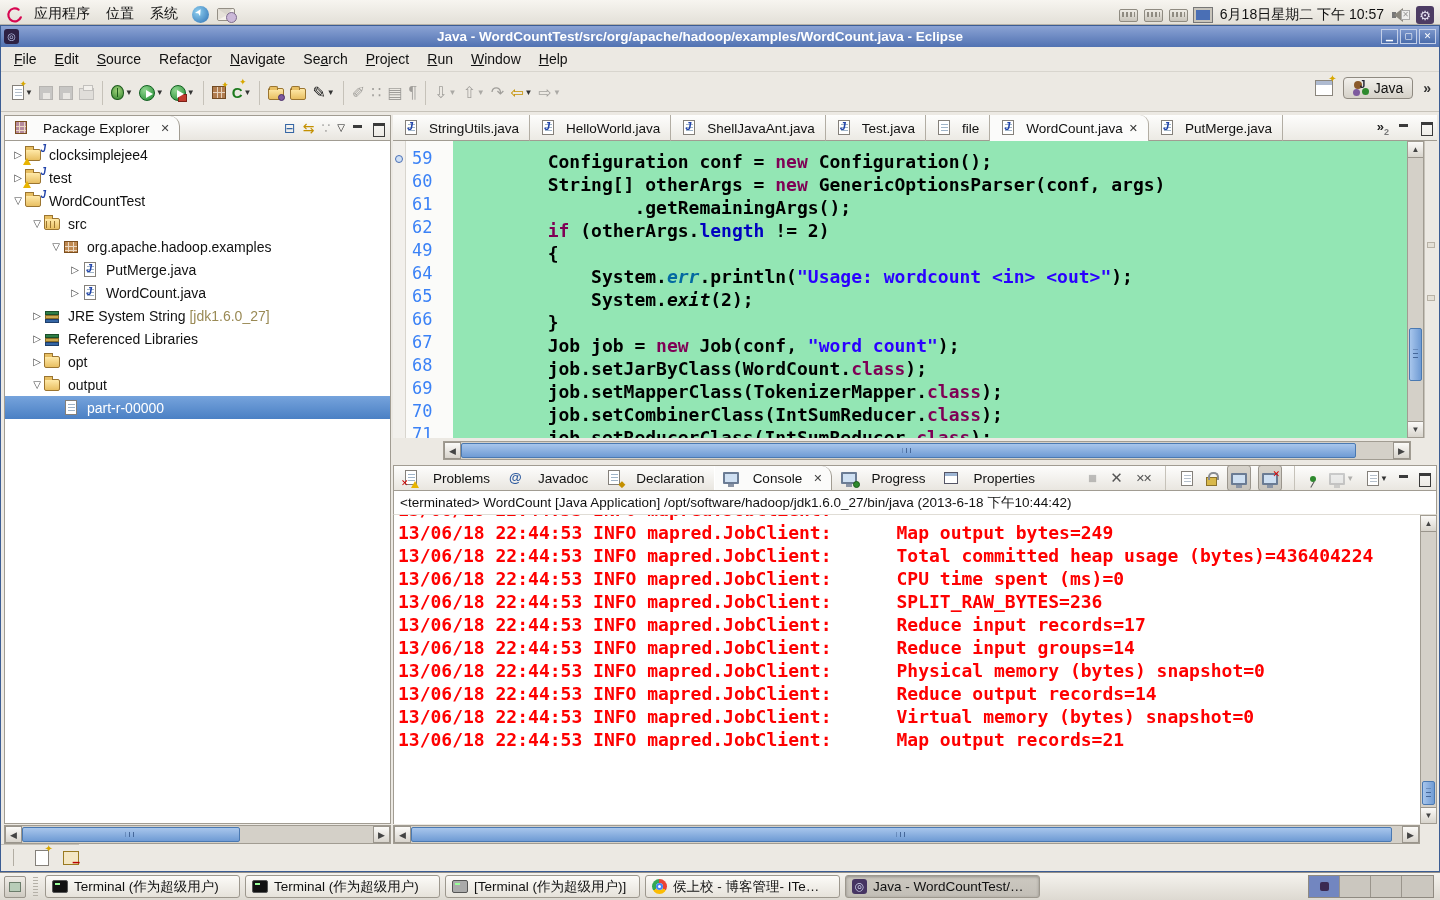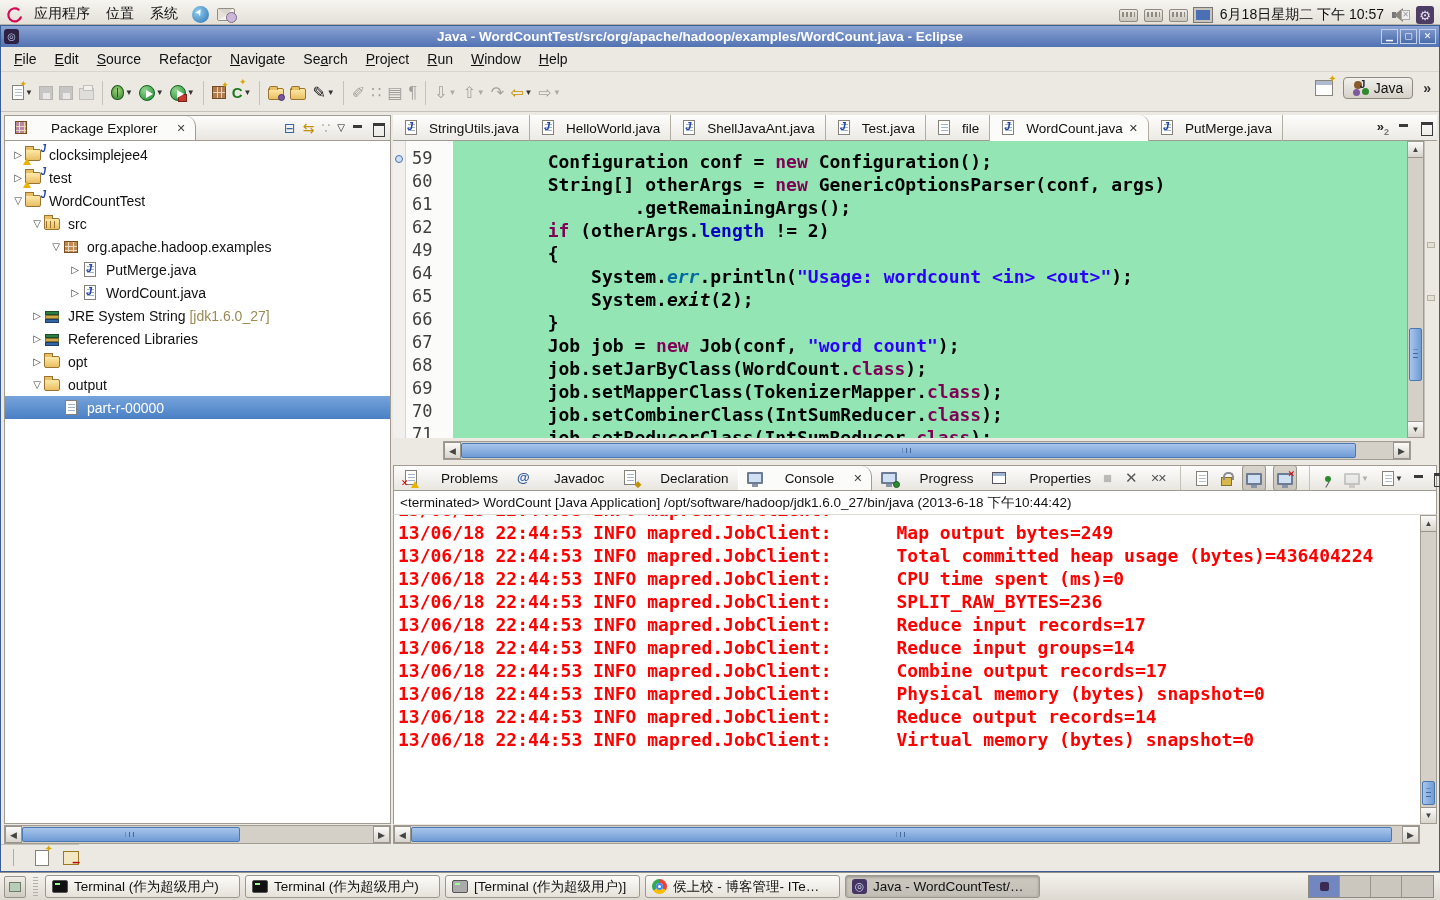--- a/index.html
+++ b/index.html
@@ -78,21 +78,21 @@
 .persp-open{width:18px;height:16px;border:1px solid #8a857c;background:#fff;position:relative}
 .persp-open::before{content:"";position:absolute;left:0;top:0;right:0;height:4px;background:#aebad0}
 .persp-open::after{content:"✦";position:absolute;right:-5px;top:-8px;color:#d8a800;font-size:10px}
 .persp-btn{display:flex;align-items:center;gap:5px;border:1px solid #8f8a81;border-radius:4px;background:linear-gradient(#f2f0ec,#d5d1c8);padding:2px 9px;font-size:14px}
 .persp-java-ic{position:relative;width:16px;height:16px}
 .persp-java-ic i{position:absolute;border-radius:50%}
 .chev{font-weight:bold;font-size:14px;color:#333}
 
 
 .view-header{position:absolute;left:0;top:0;right:0;height:26px;background:linear-gradient(#fdfdfc,#e9e6e0);border:1px solid #a19c92;display:flex;align-items:center}
-.vtab{height:100%;display:flex;align-items:center;gap:19px;padding:0 9px;font-size:13.5px;white-space:nowrap}
+.vtab{height:100%;display:flex;align-items:center;gap:11px;padding:0 9px;font-size:13.5px;white-space:nowrap}
 .vtab.active{background:#fbfbfa;border-right:1px solid #a19c92;border-top-right-radius:10px;box-shadow:1px 0 0 #fff inset}
 .vtab .x{font-size:11px;color:#444}
 .vtools{margin-left:auto;display:flex;align-items:center;gap:7px;padding-right:5px}
 .vtools .g{font-size:14px}
 
 
 .pkg{position:absolute;left:3px;top:89px;width:387px;height:729px}
 .tree{position:absolute;left:0;top:26px;right:0;bottom:20px;background:#fff;border:1px solid #a19c92;border-top:none;padding-top:2px;overflow:hidden}
 .trow{height:23px;display:flex;align-items:center;font-size:14px;white-space:nowrap}
 .trow .lbl{padding:1px 4px}
@@ -132,21 +132,21 @@
 .etab{height:26px;display:flex;align-items:center;gap:6px;padding:0 10px;font-size:13.5px;border-right:1px solid #b2ada3;white-space:nowrap}
 .etab.active{background:#fbfbfa;border-top-right-radius:9px;box-shadow:0 1px 0 #fbfbfa}
 .etab .x{font-size:11px;color:#333}
 .etabs-right{margin-left:auto;display:flex;align-items:center;gap:9px;padding-right:4px}
 .ovf{font-weight:bold;font-size:13px;position:relative;color:#222}
 .ovf sub{font-size:9px;color:#777}
 .editor-wrap{position:absolute;left:0;top:26px;right:0;height:297px;display:flex}
 .editor{flex:1;background:#93e6b4;display:flex;overflow:hidden;position:relative}
 .markercol{width:13px;background:#f2f0ec;border-right:1px solid #d8d5ce;position:relative;flex:0 0 auto}
 .bkpt{position:absolute;left:2px;top:14px;width:8px;height:8px;border-radius:50%;border:1px solid #4a6fb5;background:#cfe0f5}
-.gutter{width:47px;background:#fbfbf9;color:#404040;font:400 17px/23px "DejaVu Sans Mono","Liberation Mono",monospace;padding:6px 0 0 6px;flex:0 0 auto}
+.gutter{width:47px;background:#fbfbf9;color:#3b82f6;font:400 17px/23px "DejaVu Sans Mono","Liberation Mono",monospace;padding:6px 0 0 6px;flex:0 0 auto}
 .codearea{flex:1;font:700 18px/23px "DejaVu Sans Mono","Liberation Mono",monospace;white-space:pre;padding:9px 0 0 8px;color:#000;overflow:hidden}
 .codearea .k{color:#7f0055}
 .codearea .s{color:#2a00ff}
 .codearea .f{color:#0000c0}
 .codearea .i{font-style:italic}
 .codearea .fi{color:#0369a1;font-style:italic}
 .ruler{width:13px;background:#ece9e3;border-left:1px solid #c6c2b9;position:relative;flex:0 0 auto}
 .rmark{position:absolute;left:2px;width:8px;height:6px;background:#e4e0d6;border:1px solid #b8b2a6}
 .ehscroll{left:50px;right:26px;top:326px}
 
@@ -659,24 +659,24 @@
         <div class="cbody" id="console-body">
             <div class="cclip">
               <div class="cline">13/06/18 22:44:53 INFO mapred.JobClient:</div>
             </div>
             <div class="cline">13/06/18 22:44:53 INFO mapred.JobClient:      Map output bytes=249</div>
             <div class="cline">13/06/18 22:44:53 INFO mapred.JobClient:      Total committed heap usage (bytes)=436404224</div>
             <div class="cline">13/06/18 22:44:53 INFO mapred.JobClient:      CPU time spent (ms)=0</div>
             <div class="cline">13/06/18 22:44:53 INFO mapred.JobClient:      SPLIT_RAW_BYTES=236</div>
             <div class="cline">13/06/18 22:44:53 INFO mapred.JobClient:      Reduce input records=17</div>
             <div class="cline">13/06/18 22:44:53 INFO mapred.JobClient:      Reduce input groups=14</div>
-            <div class="cline">13/06/18 22:44:53 INFO mapred.JobClient:      Combine output records=17</div>
             <div class="cline">13/06/18 22:44:53 INFO mapred.JobClient:      Physical memory (bytes) snapshot=0</div>
             <div class="cline">13/06/18 22:44:53 INFO mapred.JobClient:      Reduce output records=14</div>
             <div class="cline">13/06/18 22:44:53 INFO mapred.JobClient:      Virtual memory (bytes) snapshot=0</div>
+            <div class="cline">13/06/18 22:44:53 INFO mapred.JobClient:      Map output records=21</div>
           </div>
         <div class="vscroll cvscroll">
           <span class="vsb-btn">▲</span>
           <span class="vsb-thumb" style="bottom:18px;height:24px"></span>
           <span class="vsb-btn bottom">▼</span>
         </div>
         <div class="hscroll chscroll">
           <span class="sb-btn">◀</span>
           <span class="sb-track">
               <span class="sb-thumb" style="left:0;width:99%"></span>

